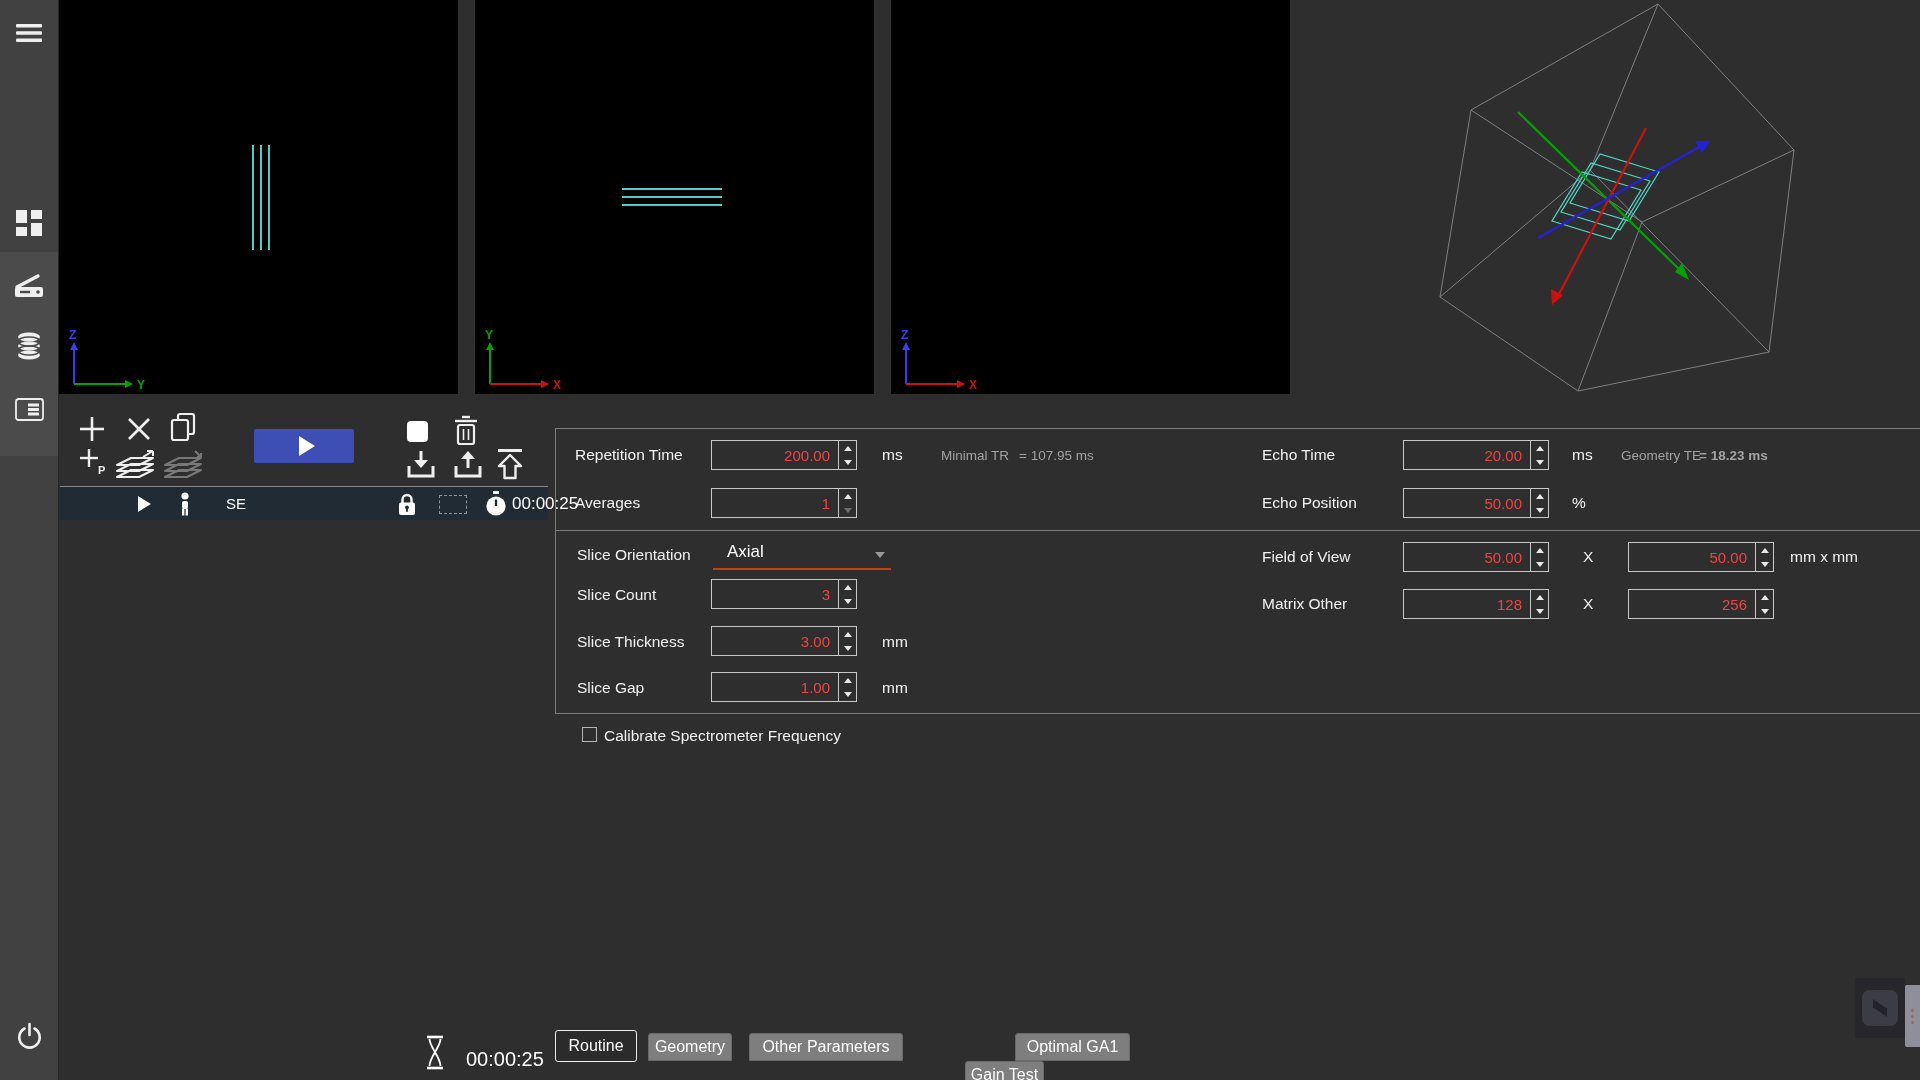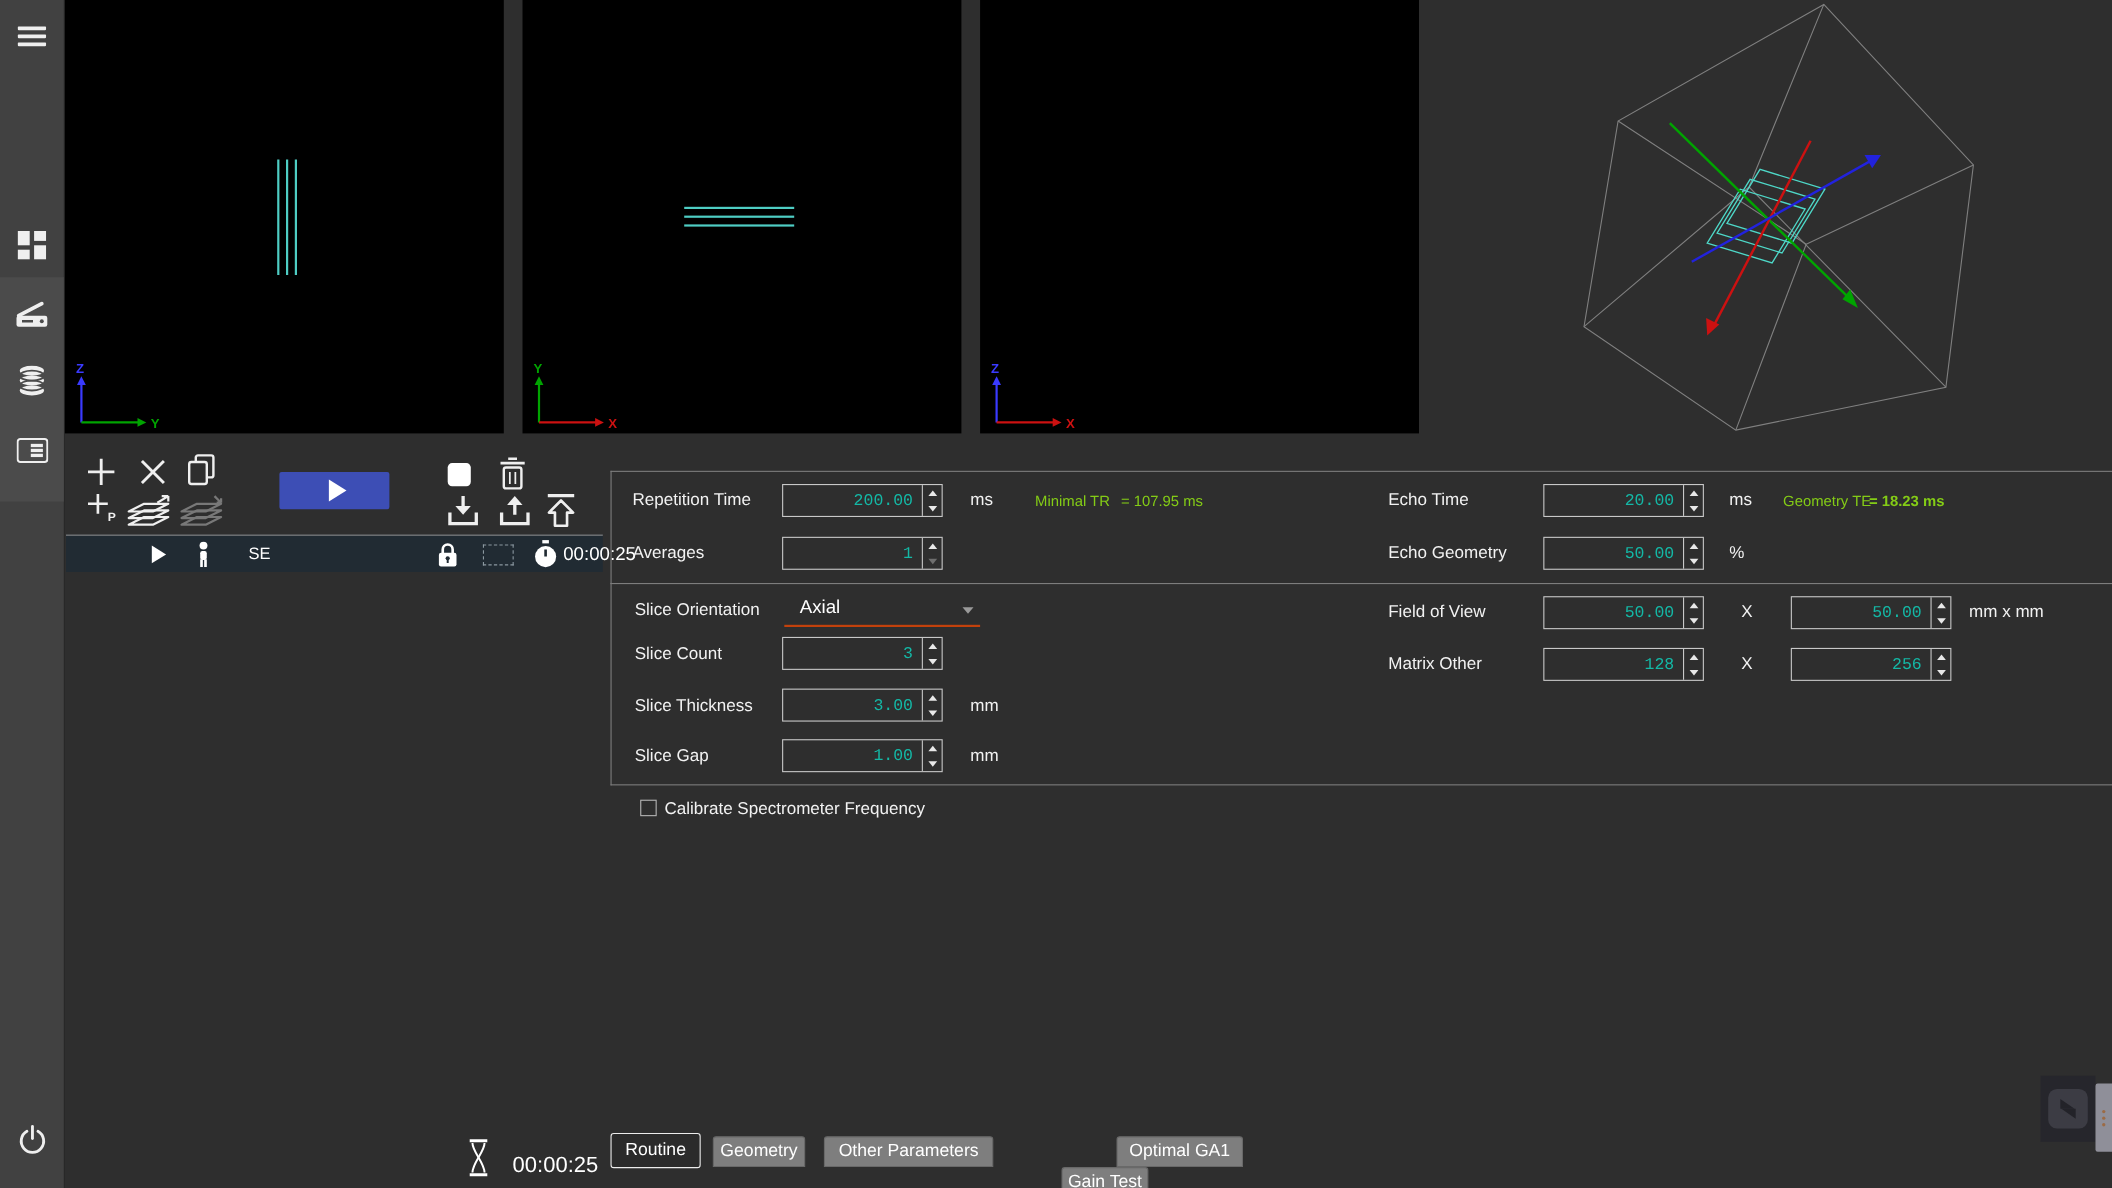--- a/index.html
+++ b/index.html
@@ -22,24 +22,24 @@
   
   .seqrow{left:60px;top:486px;width:488px;height:33px;background:#212b33;border-top:1px solid #8a8a8a;}
   .seqrow .ptri{position:absolute;left:78px;top:9px;width:0;height:0;border-left:13px solid #fff;border-top:8px solid transparent;border-bottom:8px solid transparent;}
   .dashedrect{position:absolute;left:379px;top:8px;width:26px;height:17px;border:1px dashed #8b98a0;}
   
   .sect{position:absolute;left:555px;width:1364px;background:transparent;}
   .sect1{top:428px;height:102px;border-top:1px solid #7d7d7d;border-left:1px solid #7d7d7d;}
   .sect2{top:530px;height:182px;border-top:1px solid #7d7d7d;border-left:1px solid #7d7d7d;border-bottom:1px solid #7d7d7d;}
   .flabel{position:absolute;font-size:15.5px;color:#f2f2f2;white-space:nowrap;}
   .funit{position:absolute;font-size:15.5px;color:#f2f2f2;white-space:nowrap;}
-  .fmin{position:absolute;font-size:13.5px;color:#84cc16;white-space:nowrap;}
+  .fmin{position:absolute;font-size:13.5px;color:#a3a3a3;white-space:nowrap;}
   .numfield{position:absolute;width:146px;height:30px;border:1px solid #c8c8c8;box-sizing:border-box;}
   .numfield input{position:absolute;left:0;top:0;height:28px;width:118px;background:transparent;border:none;
-      color:#14b8a6;text-align:right;font-size:15px;padding:0 6px 0 0;font-family:Liberation Mono, monospace;outline:none;}
+      color:#ef4444;text-align:right;font-size:15px;padding:0 6px 0 0;font-family:Liberation Sans, sans-serif;outline:none;}
   .spinner{position:absolute;right:0;top:0;width:17px;height:28px;border-left:1px solid #c8c8c8;display:flex;flex-direction:column;}
   .spin{flex:1;display:flex;align-items:center;justify-content:center;cursor:pointer;}
   .spin.up::after{content:"";width:0;height:0;border-left:4px solid transparent;border-right:4px solid transparent;border-bottom:5px solid #e8e8e8;}
   .spin.down::after{content:"";width:0;height:0;border-left:4px solid transparent;border-right:4px solid transparent;border-top:5px solid #e8e8e8;}
   .spin.down.dim::after{border-top-color:#6e6e6e;}
   .dropdown{position:absolute;left:713px;top:540px;width:178px;height:28px;border-bottom:2px solid #c2410c;cursor:pointer;}
   .dropdown .dtext{position:absolute;left:14px;top:2px;font-size:17px;color:#fff;}
   .dropdown .caret{position:absolute;right:6px;top:12px;width:0;height:0;border-left:5px solid transparent;border-right:5px solid transparent;border-top:6px solid #9a9a9a;}
   .cb{position:absolute;left:582px;top:727px;width:15px;height:15px;border:1px solid #b5b5b5;box-sizing:border-box;cursor:pointer;background:transparent;}
   
@@ -309,21 +309,21 @@
     <input readonly="" value="20.00" style="">
     <div class="spinner">
       <div class="spin up"></div>
       <div class="spin down"></div>
     </div>
   </div>
   <span class="funit" style="left:1572px;top:446px;">ms</span>
   <span class="fmin" style="left:1621px;top:448px;">Geometry TE</span>
   <span class="fmin" style="left:1699px;top:448px;font-weight:bold;">= 18.23 ms</span>
 
-  <span class="flabel" style="left:1262px;top:494px;">Echo Geometry</span>
+  <span class="flabel" style="left:1262px;top:494px;">Echo Position</span>
   <div class="numfield" style="left:1403px;top:488px;">
     <input readonly="" value="50.00" style="">
     <div class="spinner">
       <div class="spin up"></div>
       <div class="spin down"></div>
     </div>
   </div>
   <span class="funit" style="left:1572px;top:494px;">%</span>
 
   <div class="sect sect2"></div>

